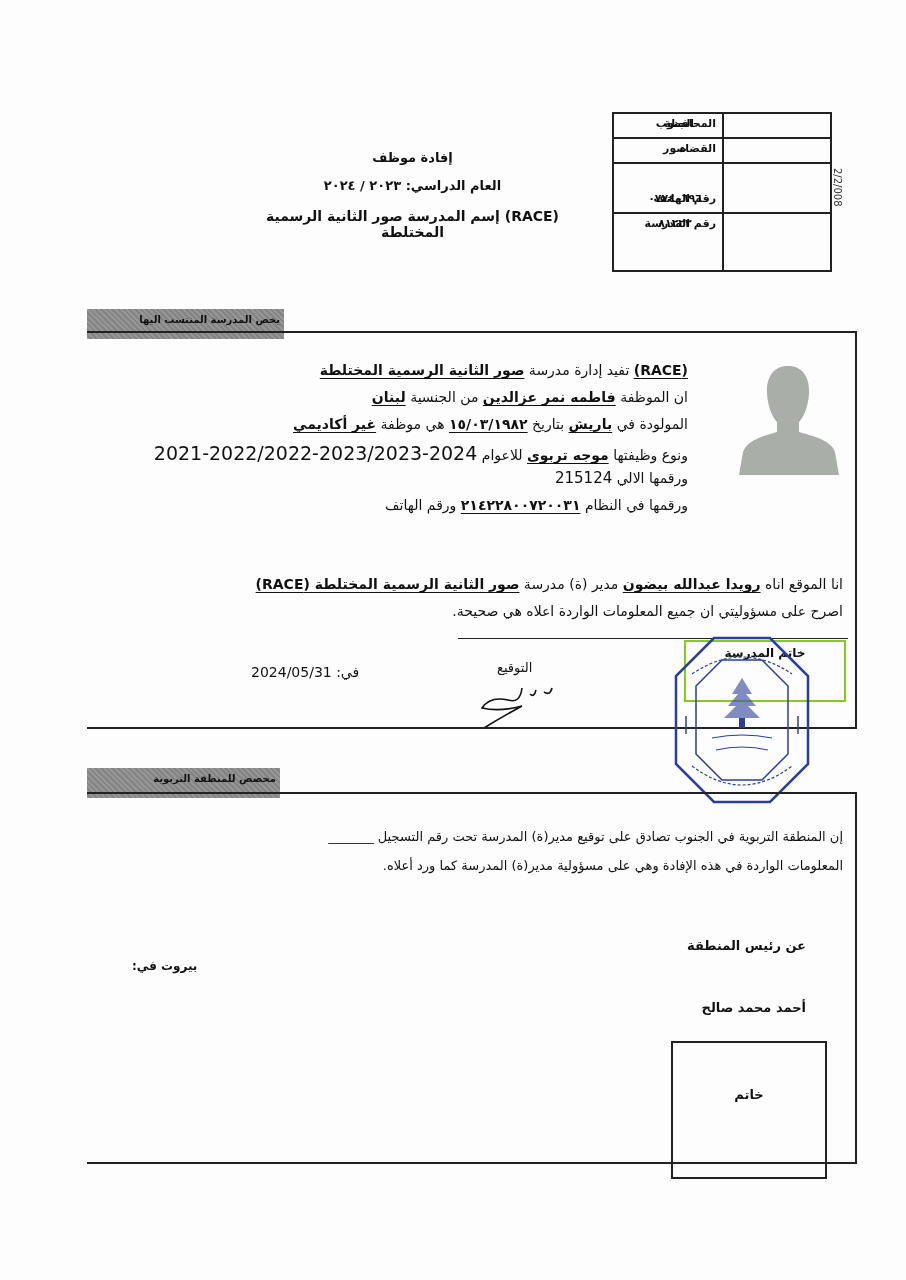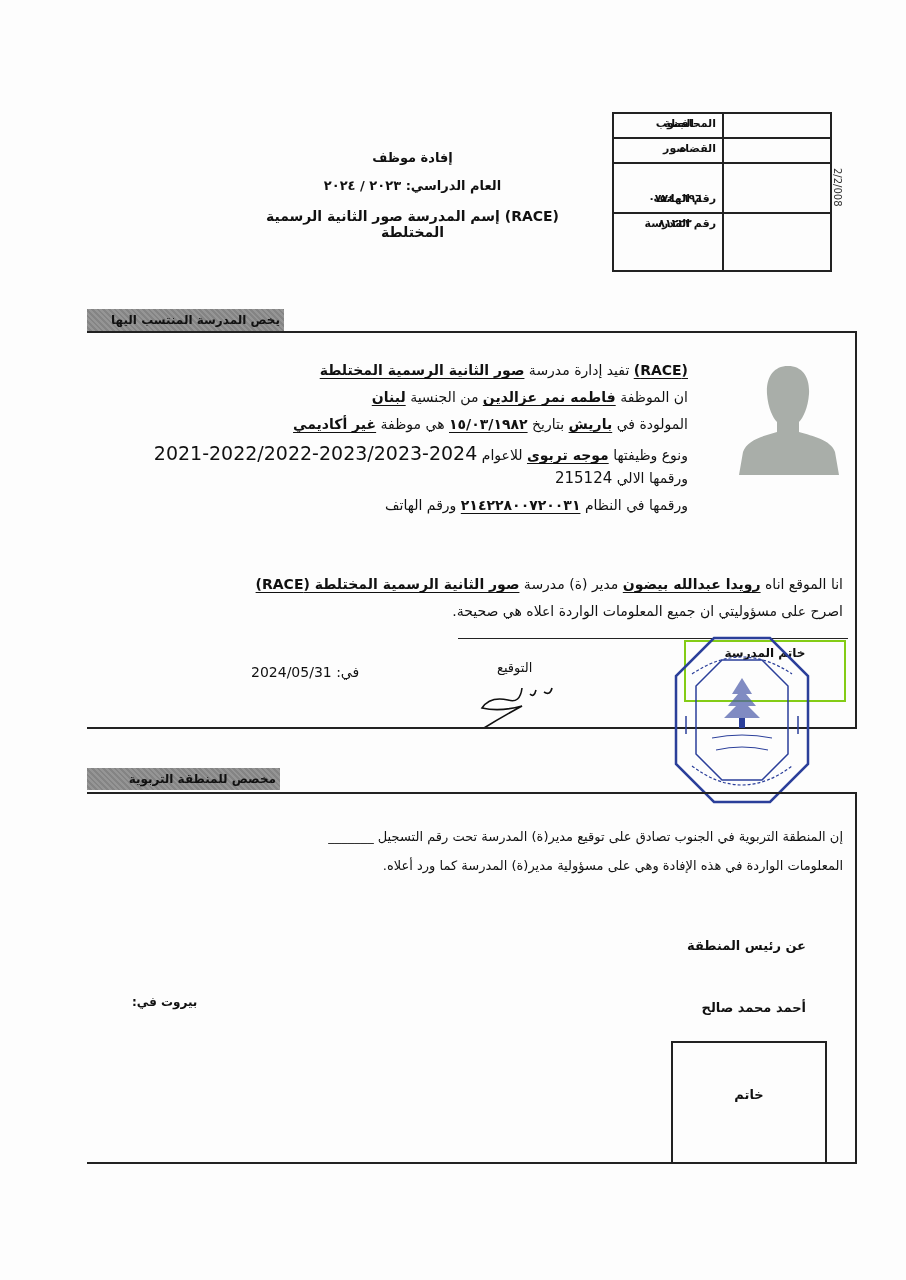--- a/index.html
+++ b/index.html
@@ -28,39 +28,39 @@
   .info-row.last { border-bottom: none; height: 60px; }
 
   .margin-note {
     left: 843px; top: 168px; font-size: 10px; color: #333;
     transform: rotate(90deg); transform-origin: left top; white-space: nowrap;
   }
 
   .title-block { left: 240px; width: 345px; text-align: center; font-weight: bold; direction: rtl; }
 
   .section-tag {
-    height: 22px; background: #8c8c8c;
+    height: 30px; background: #8c8c8c;
     background-image: repeating-linear-gradient(45deg, rgba(255,255,255,.08) 0 2px, rgba(0,0,0,.06) 2px 4px);
-    color: #111; font-size: 12px; font-weight: bold; direction: rtl; text-align: right;
+    color: #111; font-size: 10px; font-weight: bold; direction: rtl; text-align: right;
     line-height: 22px; padding-right: 4px; box-sizing: border-box; white-space: nowrap; overflow: hidden;
   }
 
   .hline { height: 2px; background: #222; }
   .vline { width: 2px; background: #222; }
 
   .body-line { direction: rtl; font-size: 14px; white-space: nowrap; text-align: right; }
 
   .photo { left: 733px; top: 360px; width: 110px; height: 115px; }
 
   .stamp-box { left: 684px; top: 640px; width: 162px; height: 62px; border: 2px solid #84cc16; box-sizing: border-box; }
   .stamp-box span { position: absolute; top: 4px; width: 100%; text-align: center; font-size: 12px; font-weight: bold; direction: rtl; }
 
   .seal { left: 672px; top: 634px; width: 140px; height: 172px; }
 
-  .khatam-box { left: 671px; top: 1041px; width: 156px; height: 123px; border: 2px solid #222; box-sizing: border-box; }
+  .khatam-box { left: 671px; top: 1041px; width: 156px; height: 138px; border: 2px solid #222; box-sizing: border-box; }
   .khatam-box span { position: absolute; top: 44px; width: 100%; text-align: center; font-size: 13px; font-weight: bold; }
 </style>
 </head>
 <body>
 
 <div class="abs info-table">
   <div class="abs vsep"></div>
   <div class="info-row" style="top:0">
     <span class="lbl">المحافظة</span>
     <span class="val">الجنوب</span>
@@ -155,20 +155,20 @@
 </div>
 
 <div class="abs section-tag" style="left:87px; top:768px; width:193px;">مخصص للمنطقة التربوية</div>
 <div class="abs hline" style="left:87px; top:792px; width:770px;"></div>
 <div class="abs vline" style="left:855px; top:792px; height:372px;"></div>
 
 <div class="abs body-line" style="right:63px; top:829px; font-size:13px;">إن المنطقة التربوية في الجنوب تصادق على توقيع مدير(ة) المدرسة تحت رقم التسجيل _______</div>
 <div class="abs body-line" style="right:63px; top:858px; font-size:13px;">المعلومات الواردة في هذه الإفادة وهي على مسؤولية مدير(ة) المدرسة كما ورد أعلاه.</div>
 
 <div class="abs body-line b" style="right:100px; top:938px; font-size:13px;">عن رئيس المنطقة</div>
-<div class="abs body-line b" style="left:132px; top:959px; font-size:12px;margin-top:36px;">بيروت في:</div>
+<div class="abs body-line b" style="left:132px; top:959px; font-size:12px;">بيروت في:</div>
 <div class="abs body-line b" style="right:100px; top:1000px; font-size:13px;">أحمد محمد صالح</div>
 
 <div class="abs khatam-box">
   <span>خاتم</span>
 </div>
 
 <div class="abs hline" style="left:87px; top:1162px; width:770px;"></div>
 
 </body></html>

